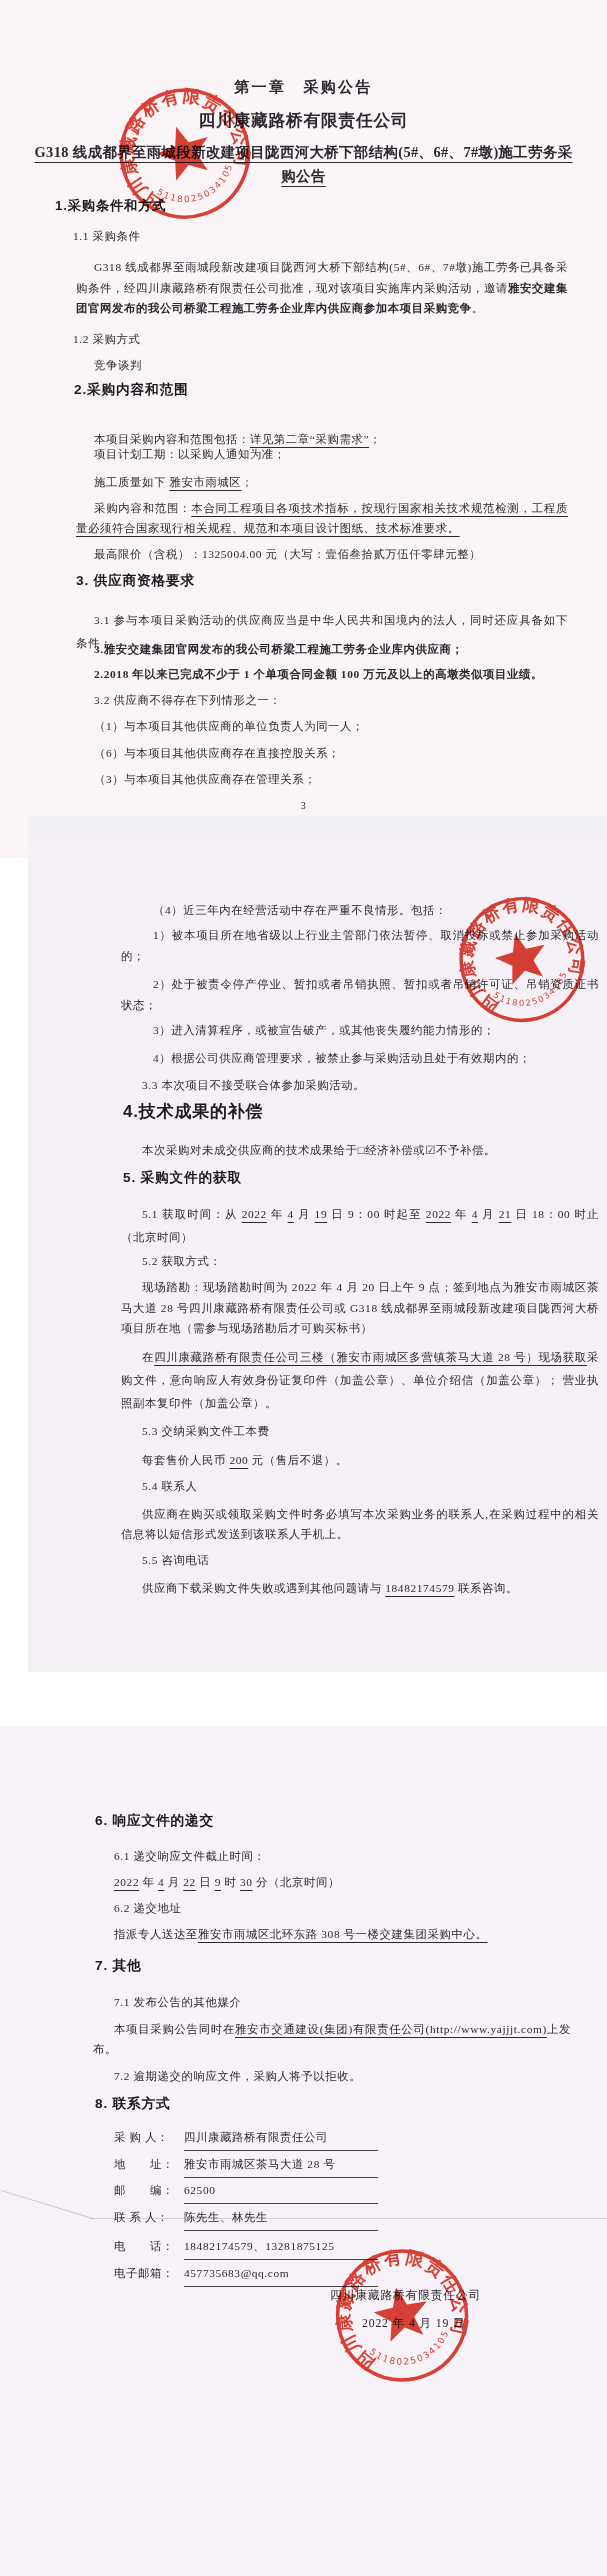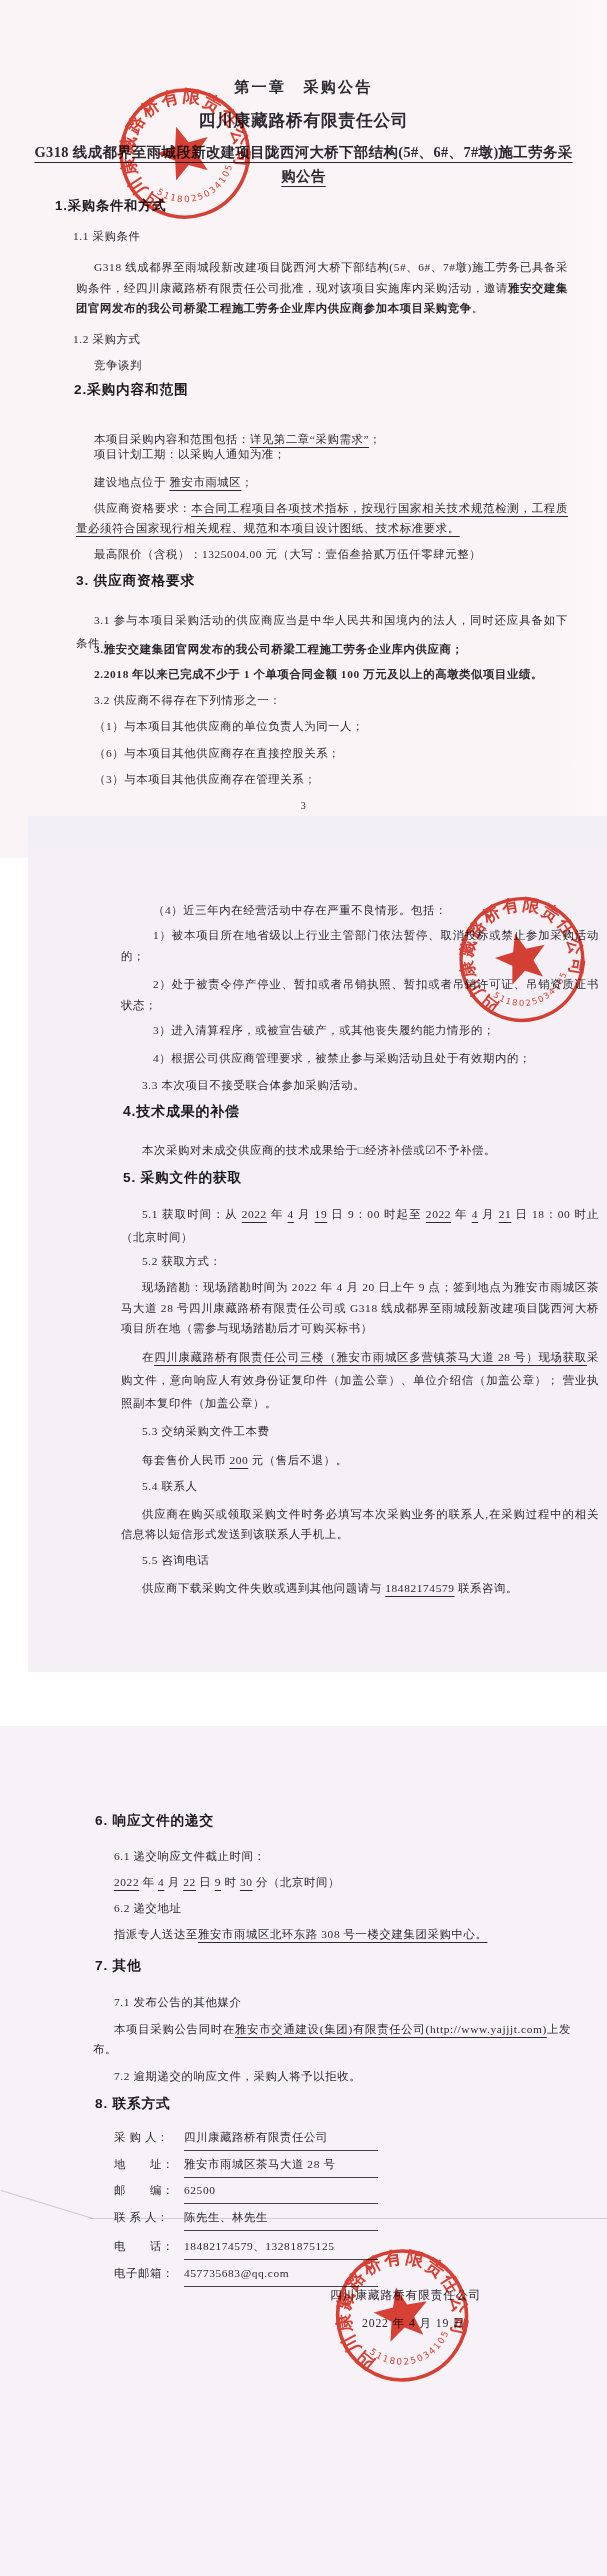--- a/index.html
+++ b/index.html
@@ -56,22 +56,22 @@
 
     <div class="blk sec" style="top:194px;left:55px">1.采购条件和方式</div>
     <div class="blk" style="top:225px;left:73px">1.1 采购条件</div>
     <div class="blk just ind lh27" style="top:257px"><span>G318 线成都界至雨城段新改建项目陇西河大桥下部结构(5#、6#、7#墩)施工劳务已具备采购条件，经四川康藏路桥有限责任公司批准，现对该项目实施库内采购活动，邀请</span><span class="b">雅安交建集团官网发布的我公司桥梁工程施工劳务企业库内供应商参加本项目采购竞争</span><span>。</span></div>
     <div class="blk" style="top:328px;left:73px">1.2 采购方式</div>
     <div class="blk ind" style="top:354px">竞争谈判</div>
 
     <div class="blk sec" style="top:378px;left:74px;font-size:13.7px">2.采购内容和范围</div>
     <div class="blk ind" style="top:428px"><span>本项目采购内容和范围包括：</span><span class="u">详见第二章“采购需求”</span><span>；</span></div>
     <div class="blk ind" style="top:443px">项目计划工期：以采购人通知为准；</div>
-    <div class="blk ind" style="top:471px"><span>建设地点位于 </span><span class="u">雅安市雨城区</span><span>；</span></div>
-    <div class="blk just ind lh26" style="top:498px"><span>供应商资格要求：</span><span class="u">本合同工程项目各项技术指标，按现行国家相关技术规范检测，工程质量必须符合国家现行相关规程、规范和本项目设计图纸、技术标准要求。</span></div>
+    <div class="blk ind" style="top:471px"><span>施工质量如下 </span><span class="u">雅安市雨城区</span><span>；</span></div>
+    <div class="blk just ind lh26" style="top:498px"><span>采购内容和范围：</span><span class="u">本合同工程项目各项技术指标，按现行国家相关技术规范检测，工程质量必须符合国家现行相关规程、规范和本项目设计图纸、技术标准要求。</span></div>
     <div class="blk ind" style="top:543px">最高限价（含税）：1325004.00 元（大写：壹佰叁拾贰万伍仟零肆元整）</div>
 
     <div class="blk sec" style="top:569px;left:76px;font-size:13.7px">3.  供应商资格要求</div>
     <div class="blk just ind" style="top:609px">3.1 参与本项目采购活动的供应商应当是中华人民共和国境内的法人，同时还应具备如下条件：</div>
     <div class="blk ind b" style="top:638px">3.雅安交建集团官网发布的我公司桥梁工程施工劳务企业库内供应商；</div>
     <div class="blk ind b" style="top:663px">2.2018 年以来已完成不少于 1 个单项合同金额 100 万元及以上的高墩类似项目业绩。</div>
     <div class="blk ind" style="top:689px">3.2 供应商不得存在下列情形之一：</div>
     <div class="blk ind" style="top:715px">（1）与本项目其他供应商的单位负责人为同一人；</div>
     <div class="blk ind" style="top:742px">（6）与本项目其他供应商存在直接控股关系；</div>
     <div class="blk ind" style="top:768px">（3）与本项目其他供应商存在管理关系；</div>
@@ -92,21 +92,21 @@
   </div>
 
   <div class="page page2 p2">
     <div class="blk ind3" style="top:83px">（4）近三年内在经营活动中存在严重不良情形。包括：</div>
     <div class="blk just ind3 lh28" style="top:109px">1）被本项目所在地省级以上行业主管部门依法暂停、取消投标或禁止参加采购活动的；</div>
     <div class="blk just ind3 lh28" style="top:158px">2）处于被责令停产停业、暂扣或者吊销执照、暂扣或者吊销许可证、吊销资质证书状态；</div>
     <div class="blk ind3" style="top:203px">3）进入清算程序，或被宣告破产，或其他丧失履约能力情形的；</div>
     <div class="blk ind3" style="top:231px">4）根据公司供应商管理要求，被禁止参与采购活动且处于有效期内的；</div>
     <div class="blk ind2" style="top:258px">3.3 本次项目不接受联合体参加采购活动。</div>
 
-    <div class="blk sec" style="top:284px;left:95px;font-size:14px">4.技术成果的补偿</div>
+    <div class="blk sec" style="top:284px;left:95px;font-size:17px">4.技术成果的补偿</div>
     <div class="blk ind2" style="top:323px">本次采购对未成交供应商的技术成果给于□经济补偿或☑不予补偿。</div>
 
     <div class="blk sec" style="top:350px;left:95px;font-size:13.7px">5. 采购文件的获取</div>
     <div class="blk just ind2 lh30" style="top:387px"><span>5.1 获取时间：从 </span><span class="u">2022</span><span> 年 </span><span class="u">4</span><span> 月 </span><span class="u">19</span><span> 日 9：00 时起至 </span><span class="u">2022</span><span> 年 </span><span class="u">4</span><span> 月 </span><span class="u">21</span><span> 日 18：00 时止（北京时间）</span></div>
     <div class="blk ind2" style="top:434px">5.2  获取方式：</div>
     <div class="blk just ind2 lh27" style="top:461px">现场踏勘：现场踏勘时间为 2022 年 4 月 20 日上午 9 点；签到地点为雅安市雨城区茶马大道 28 号四川康藏路桥有限责任公司或 G318 线成都界至雨城段新改建项目陇西河大桥项目所在地（需参与现场踏勘后才可购买标书）</div>
     <div class="blk just ind2 lh30" style="top:530px"><span>在</span><span class="u">四川康藏路桥有限责任公司三楼（雅安市雨城区多营镇茶马大道 28 号）现场获取</span><span>采购文件，意向响应人有效身份证复印件（加盖公章）、单位介绍信（加盖公章）； 营业执照副本复印件（加盖公章）。</span></div>
     <div class="blk ind2" style="top:604px">5.3 交纳采购文件工本费</div>
     <div class="blk ind2" style="top:633px"><span>每套售价人民币 </span><span class="u">200</span><span> 元（售后不退）。</span></div>
     <div class="blk ind2" style="top:659px">5.4 联系人</div>

